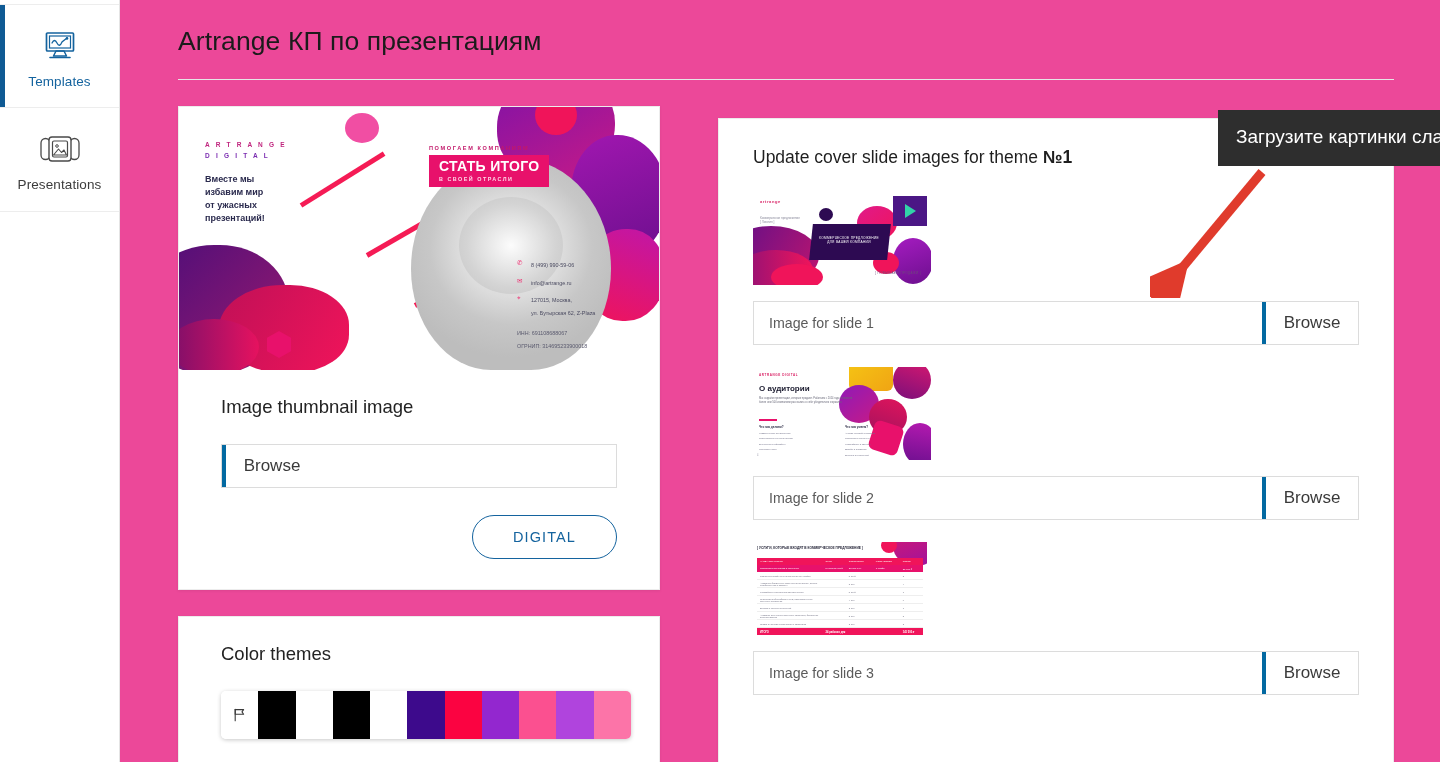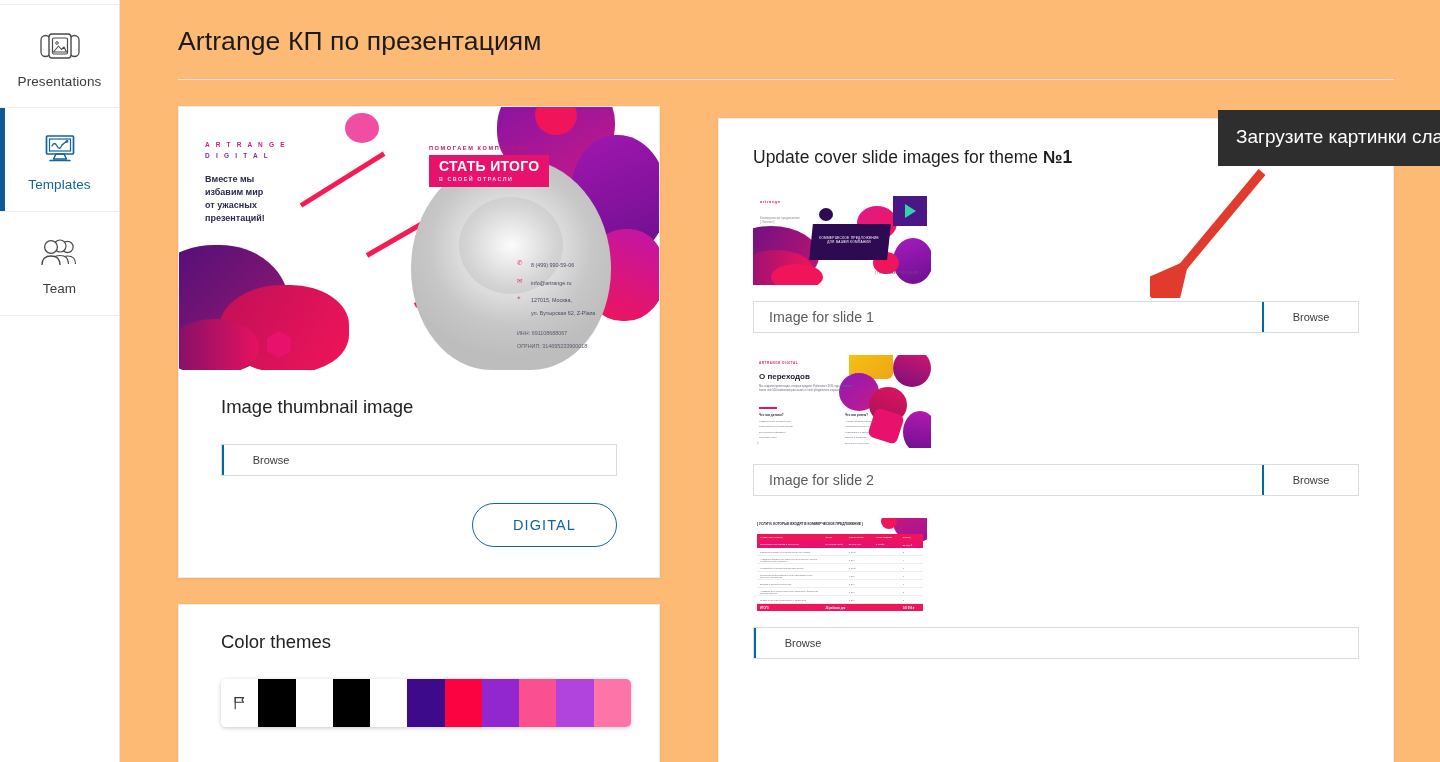--- a/index.html
+++ b/index.html
@@ -35,21 +35,21 @@
   .nav-item .nav-label { font-size: 13.5px; margin-top: 6px; letter-spacing: .1px; }
   .nav-item.active { color: #14639e; }
   .nav-item.active::before {
     content: ""; position: absolute; left: 0; top: 0; bottom: 0;
     width: 5px; background: #0f5a94;
   }
 
   
   .main {
     flex: 1; height: 762px;
-    background: #fdba74;
+    background: #ec4899;
     overflow: hidden;
     position: relative;
   }
   .content-pad { padding: 26px 46px 0 58px; }
   .page-title {
     font-size: 26.5px; font-weight: 400; color: #1b1b1b;
     letter-spacing: .1px; margin: 0 0 22px 0;
   }
   .title-rule { height: 1px; background: #e6e6e6; margin: 0 0 26px 0; }
 
@@ -114,30 +114,30 @@
     border-radius:50%;
   }
   .blob { position:absolute; border-radius:50%; }
   .redline {
     position:absolute; background:#f51b55; height:5px; transform-origin:left center;
   }
   .hexo { position:absolute; border:2px solid #e8116b; }
 
   
   .file-row {
-    display:flex; border:1px solid #dcdcdc; background:#fff; height: 32px;
+    display:flex; border:1px solid #dcdcdc; background:#fff; height: 44px;
   }
   .file-row .fname {
     flex:1; display:flex; align-items:center; padding: 0 15px;
     font-size: 14.2px; color:#5b5b5b;
   }
   .file-row .fbrowse {
-    width: 96px; border-left:2px solid #0369a1;
+    width: 96px; border-left:4px solid #0369a1;
     display:flex; align-items:center; justify-content:center;
-    font-size: 11px; color:#3a3a3a; cursor:pointer; background:#fff;
+    font-size: 17px; color:#3a3a3a; cursor:pointer; background:#fff;
   }
   .upload-wrap { display:flex; justify-content:flex-end; margin-top: 27px; }
   .btn-upload {
     border: 1px solid #14639e; color: #14639e; background: #fff;
     border-radius: 28px; padding: 13px 40px;
     font-size: 14.5px; letter-spacing: 1.1px; cursor: pointer;
   }
 
   
   .swatch-strip {
@@ -216,62 +216,49 @@
     z-index: 40;
   }
   .arrow-svg { position:absolute; left:1030px; top:168px; z-index:39; }
 </style>
 </head>
 <body>
 
 <div class="app">
 
   <nav class="sidebar">
+
+    <div class="nav-item active">
+      <span class="nav-icon">
+        <svg width="40" height="30" viewBox="0 0 40 30">
+          <rect x="6.5" y="2" width="27" height="18" rx="1" fill="#fff" stroke="#14639e" stroke-width="1.7"></rect>
+          <rect x="9.5" y="5" width="21" height="12" fill="none" stroke="#14639e" stroke-width="1.2"></rect>
+          <path d="M12 12 q2.5 -5 5 0 t5 -1 l5 -4" fill="none" stroke="#14639e" stroke-width="1.3" stroke-linecap="round"></path>
+          <circle cx="27" cy="7.4" r="1.3" fill="#14639e"></circle>
+          <path d="M16 20 L13.5 25 L26.5 25 L24 20 Z" fill="none" stroke="#14639e" stroke-width="1.5" stroke-linejoin="round"></path>
+          <line x1="10" y1="26.5" x2="30" y2="26.5" stroke="#14639e" stroke-width="1.6" stroke-linecap="round"></line>
+        </svg>
+      </span>
+      <span class="nav-label">Templates</span>
+    </div>
 
     <div class="nav-item">
       <span class="nav-icon">
         <svg width="40" height="28" viewBox="0 0 40 28">
           <rect x="1" y="3.5" width="9" height="21" rx="4.5" fill="none" stroke="#4a4a4a" stroke-width="1.3"></rect>
           <rect x="30" y="3.5" width="9" height="21" rx="4.5" fill="none" stroke="#4a4a4a" stroke-width="1.3"></rect>
           <rect x="9" y="2" width="22" height="24" rx="3" fill="#fff" stroke="#4a4a4a" stroke-width="1.4"></rect>
           <rect x="12.5" y="6" width="15" height="16" rx="1.5" fill="none" stroke="#4a4a4a" stroke-width="1.2"></rect>
           <circle cx="17" cy="11" r="1.3" fill="none" stroke="#4a4a4a" stroke-width="1"></circle>
           <path d="M13.5 20 L18.5 14 L21.5 17.5 L24 15 L26.5 20 Z" fill="none" stroke="#4a4a4a" stroke-width="1.1" stroke-linejoin="round"></path>
         </svg>
       </span>
       <span class="nav-label">Presentations</span>
     </div>
 
-    <div class="nav-item active">
-      <span class="nav-icon">
-        <svg width="40" height="30" viewBox="0 0 40 30">
-          <rect x="6.5" y="2" width="27" height="18" rx="1" fill="#fff" stroke="#14639e" stroke-width="1.7"></rect>
-          <rect x="9.5" y="5" width="21" height="12" fill="none" stroke="#14639e" stroke-width="1.2"></rect>
-          <path d="M12 12 q2.5 -5 5 0 t5 -1 l5 -4" fill="none" stroke="#14639e" stroke-width="1.3" stroke-linecap="round"></path>
-          <circle cx="27" cy="7.4" r="1.3" fill="#14639e"></circle>
-          <path d="M16 20 L13.5 25 L26.5 25 L24 20 Z" fill="none" stroke="#14639e" stroke-width="1.5" stroke-linejoin="round"></path>
-          <line x1="10" y1="26.5" x2="30" y2="26.5" stroke="#14639e" stroke-width="1.6" stroke-linecap="round"></line>
-        </svg>
-      </span>
-      <span class="nav-label">Templates</span>
-    </div>
-
-    <div class="nav-item">
-      <span class="nav-icon">
-        <svg width="46" height="30" viewBox="0 0 46 30">
-          <circle cx="30.5" cy="9" r="5.6" fill="none" stroke="#4a4a4a" stroke-width="1.2"></circle>
-          <path d="M22.5 26 q0 -8 8 -8 q8 0 8 8" fill="none" stroke="#4a4a4a" stroke-width="1.2"></path>
-          <circle cx="23" cy="8" r="6" fill="#fff" stroke="#4a4a4a" stroke-width="1.2"></circle>
-          <path d="M14.5 26 q0 -8.5 8.5 -8.5 q8.5 0 8.5 8.5" fill="#fff" stroke="#4a4a4a" stroke-width="1.2"></path>
-          <circle cx="14" cy="9" r="6.4" fill="#fff" stroke="#4a4a4a" stroke-width="1.3"></circle>
-          <path d="M5 27 q0 -9 9 -9 q9 0 9 9" fill="#fff" stroke="#4a4a4a" stroke-width="1.3"></path>
-        </svg>
-      </span>
-      <span class="nav-label">Team</span>
-    </div>
 
   </nav>
 
   <main class="main">
     <div class="content-pad">
 
       <h1 class="page-title">Artrange КП по презентациям</h1>
       <div class="title-rule"></div>
 
       <div class="columns">
@@ -420,21 +407,21 @@
             <div class="slide-block">
               <div class="thumb t2">
                 <div class="t2bg"></div>
                 <div class="blob" style="left:96px; top:-16px; width:44px; height:40px; background:linear-gradient(140deg,#f6c914,#f0a414); border-radius:6px;"></div>
                 <div class="blob" style="left:86px; top:18px; width:40px; height:38px; background:linear-gradient(140deg,#8e1ab8,#c81a86); border-radius:50%;"></div>
                 <div class="blob" style="left:116px; top:32px; width:38px; height:36px; background:linear-gradient(200deg,#e0145c,#a3125e); border-radius:50%;"></div>
                 <div class="blob" style="left:140px; top:-6px; width:38px; height:38px; background:linear-gradient(200deg,#d7186f,#7a0f7a); border-radius:50%;"></div>
                 <div class="blob" style="left:150px; top:56px; width:34px; height:42px; background:linear-gradient(190deg,#b51ab0,#6b0f8e); border-radius:50%;"></div>
                 <div class="blob" style="left:118px; top:56px; width:30px; height:30px; background:#e8116b; border-radius:6px; transform:rotate(18deg);"></div>
                 <div class="t2brand" style="white-space:pre-line;">ARTRANGE DIGITAL</div>
-                <div class="t2h">О переходов</div>
+                <div class="t2h">О аудитории</div>
                 <div class="t2p">Мы создаём презентации, которые продают. Работаем с 2014 года и помогли более чем 500 компаниям рассказать о себе убедительно и красиво.</div>
                 <div class="t2rule"></div>
                 <div class="t2cols">
                   <div class="t2col">
                     <div class="t2ch">Что мы делаем?</div>
                     <div class="t2li">Коммерческие предложения</div>
                     <div class="t2li">Инвестиционные презентации</div>
                     <div class="t2li">Брендбуки и гайдлайны</div>
                     <div class="t2li">Маркетинг-киты</div>
                   </div>
@@ -530,20 +517,21 @@
                     <div class="c" style="flex:3.4">ИТОГО</div>
                     <div class="c" style="flex:1.1">24 рабочих дня</div>
                     <div class="c" style="flex:1.3"></div>
                     <div class="c" style="flex:1.3"></div>
                     <div class="c" style="flex:1.1">141 500 ₽</div>
                   </div>
                 </div>
               </div>
 
               <div class="file-row">
+                <div class="fname">Image for slide 3</div>
                 <div class="fbrowse">Browse</div>
               </div>
             </div>
 
           </div>
         </div>
 
       </div>
     </div>
 

